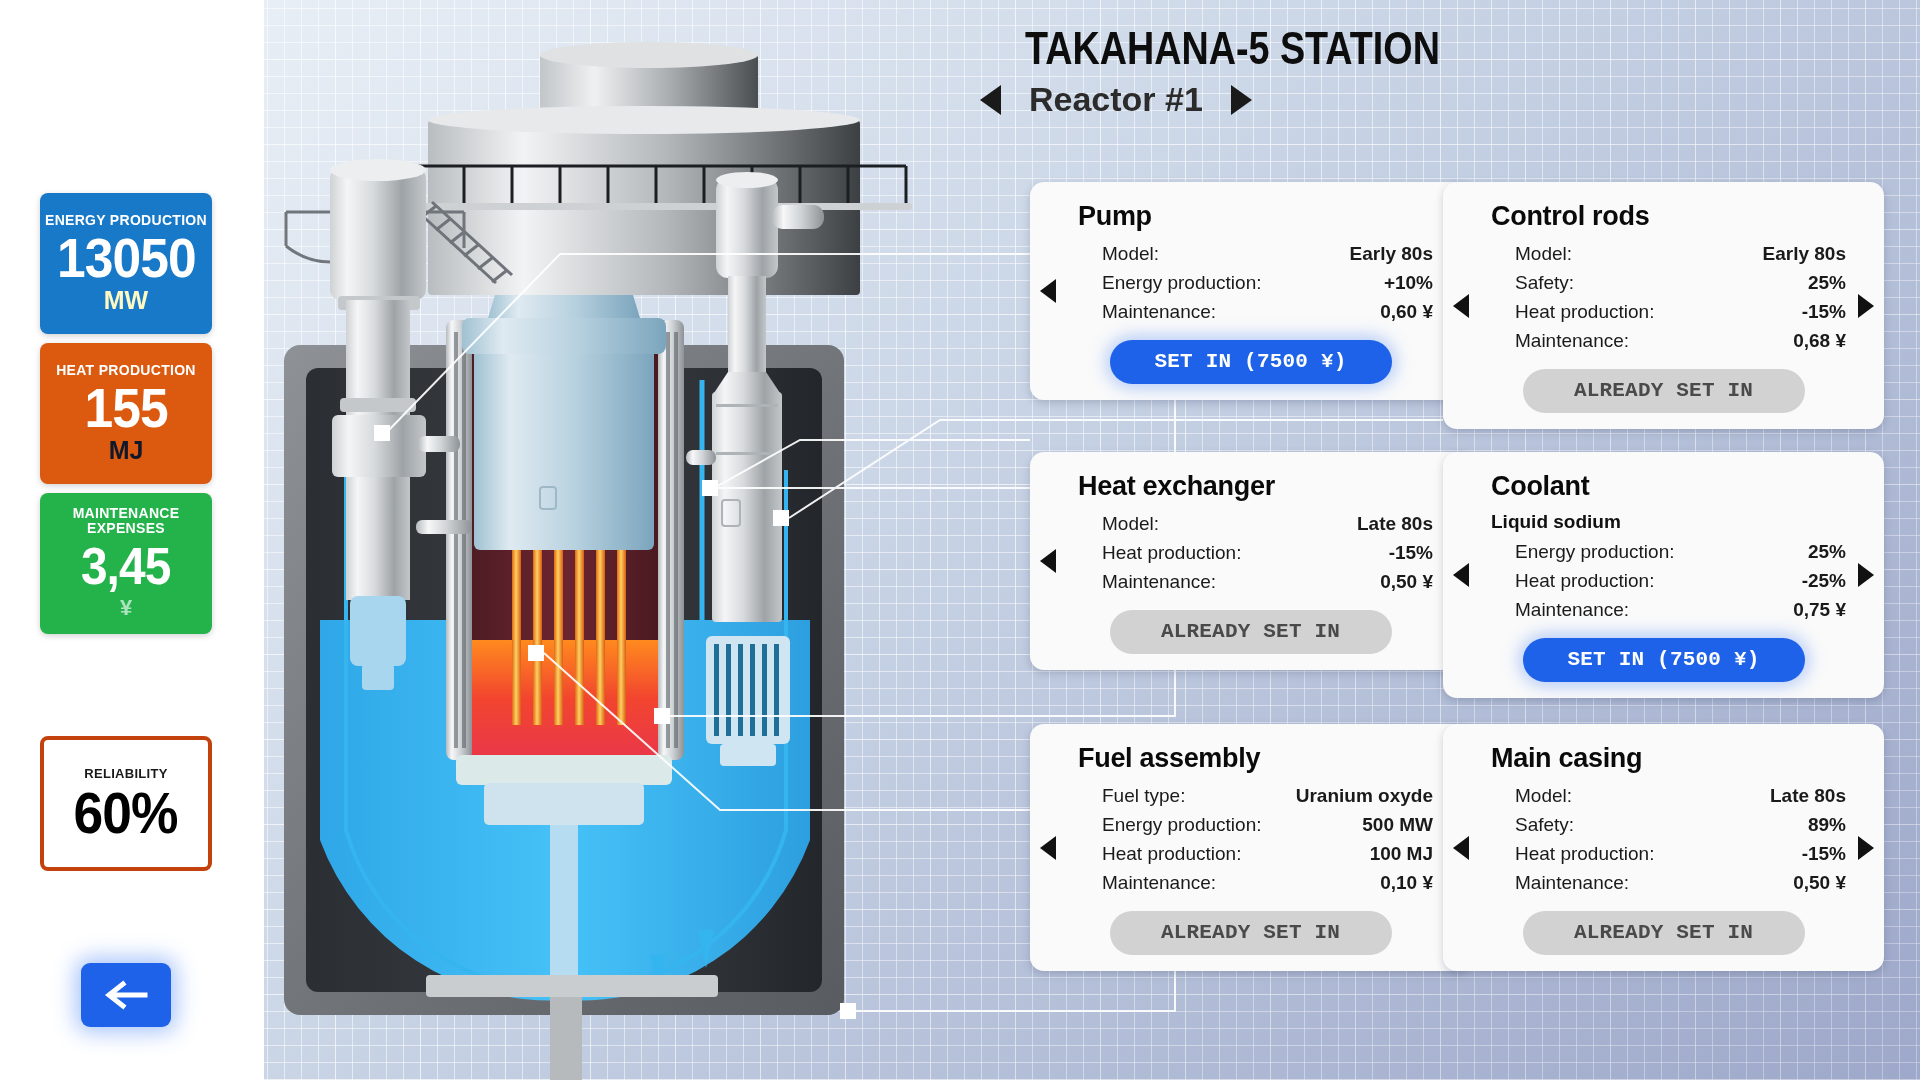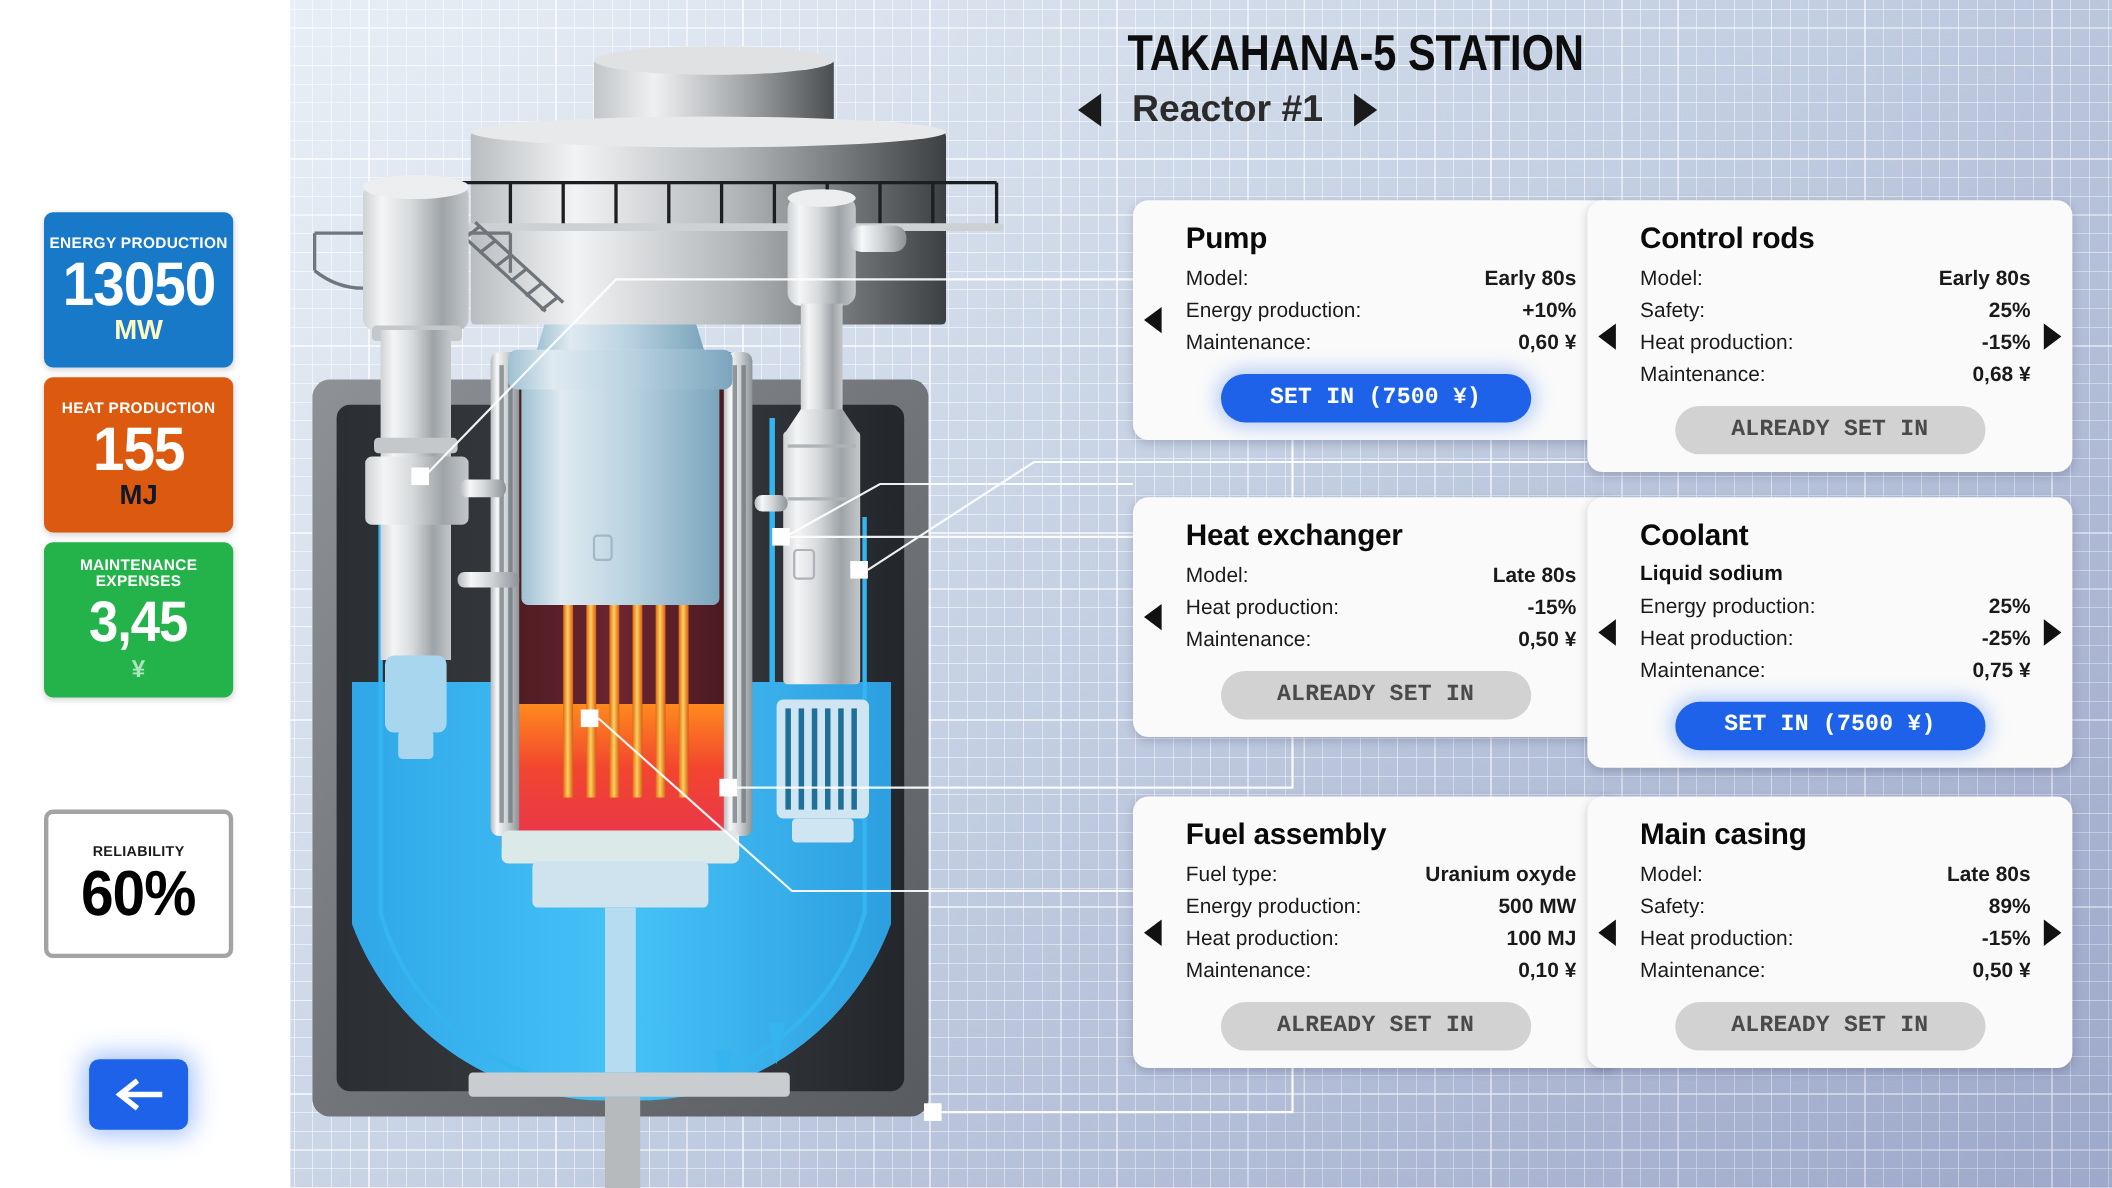--- a/index.html
+++ b/index.html
@@ -38,21 +38,21 @@
   #card-energy{ top:193px; height:141px; background:#1879c8; }
   #card-energy .stat-unit{ color:#fef9c3; }
   #card-heat{ top:343px; height:141px; background:#db5a10; }
   #card-heat .stat-unit{ color:#0f172a; }
   #card-maint{ top:493px; height:141px; background:#24b34b; }
   #card-maint .stat-label{ line-height:15px; }
   #card-maint .stat-value{ font-size:52px; }
   #card-maint .stat-unit{ color:#aee3bf; font-size:22px; }
   #card-reliability{
     top:736px; height:135px; background:#ffffff;
-    border:4px solid #a3a3a3; color:#111; box-shadow:none;
+    border:4px solid #c2410c; color:#111; box-shadow:none;
   }
   #card-reliability .stat-label{ font-size:13px; color:#1a1a1a; margin-bottom:4px; }
   #card-reliability .stat-value{ font-size:58px; color:#000; }
 
   #back-button{
     position:absolute; left:81px; top:963px; width:90px; height:64px;
     background:#1d62e8; border-radius:9px; border:none;
     display:flex; align-items:center; justify-content:center;
     box-shadow:0 0 22px 5px rgba(56,120,245,.45);
     cursor:pointer;
@@ -107,21 +107,21 @@
     font-size:27px; font-weight:bold; color:#0a0a0a;
     margin:0 0 7px 26px; line-height:32px; letter-spacing:-.3px;
   }
   .comp-sub{
     font-size:19px; font-weight:bold; color:#111;
     margin:0 0 2px 26px; line-height:26px;
   }
   .rows{ margin:0 16px 0 26px; }
   .row{
     display:flex; justify-content:space-between; align-items:baseline;
-    font-size:19px; line-height:29px; color:#1a1a1a;
+    font-size:19px; line-height:29px; color:#1a1a1a;margin-left:24px;
   }
   .row .k{ font-weight:normal; }
   .row .v{ font-weight:bold; }
   .card-arrow{
     position:absolute; top:50%; margin-top:-12px;
     width:0; height:0; cursor:pointer;
     border-top:12px solid transparent; border-bottom:12px solid transparent;
   }
   .card-arrow.l{ left:10px; border-right:16px solid #111; }
   .card-arrow.r{ right:10px; border-left:16px solid #111; }

